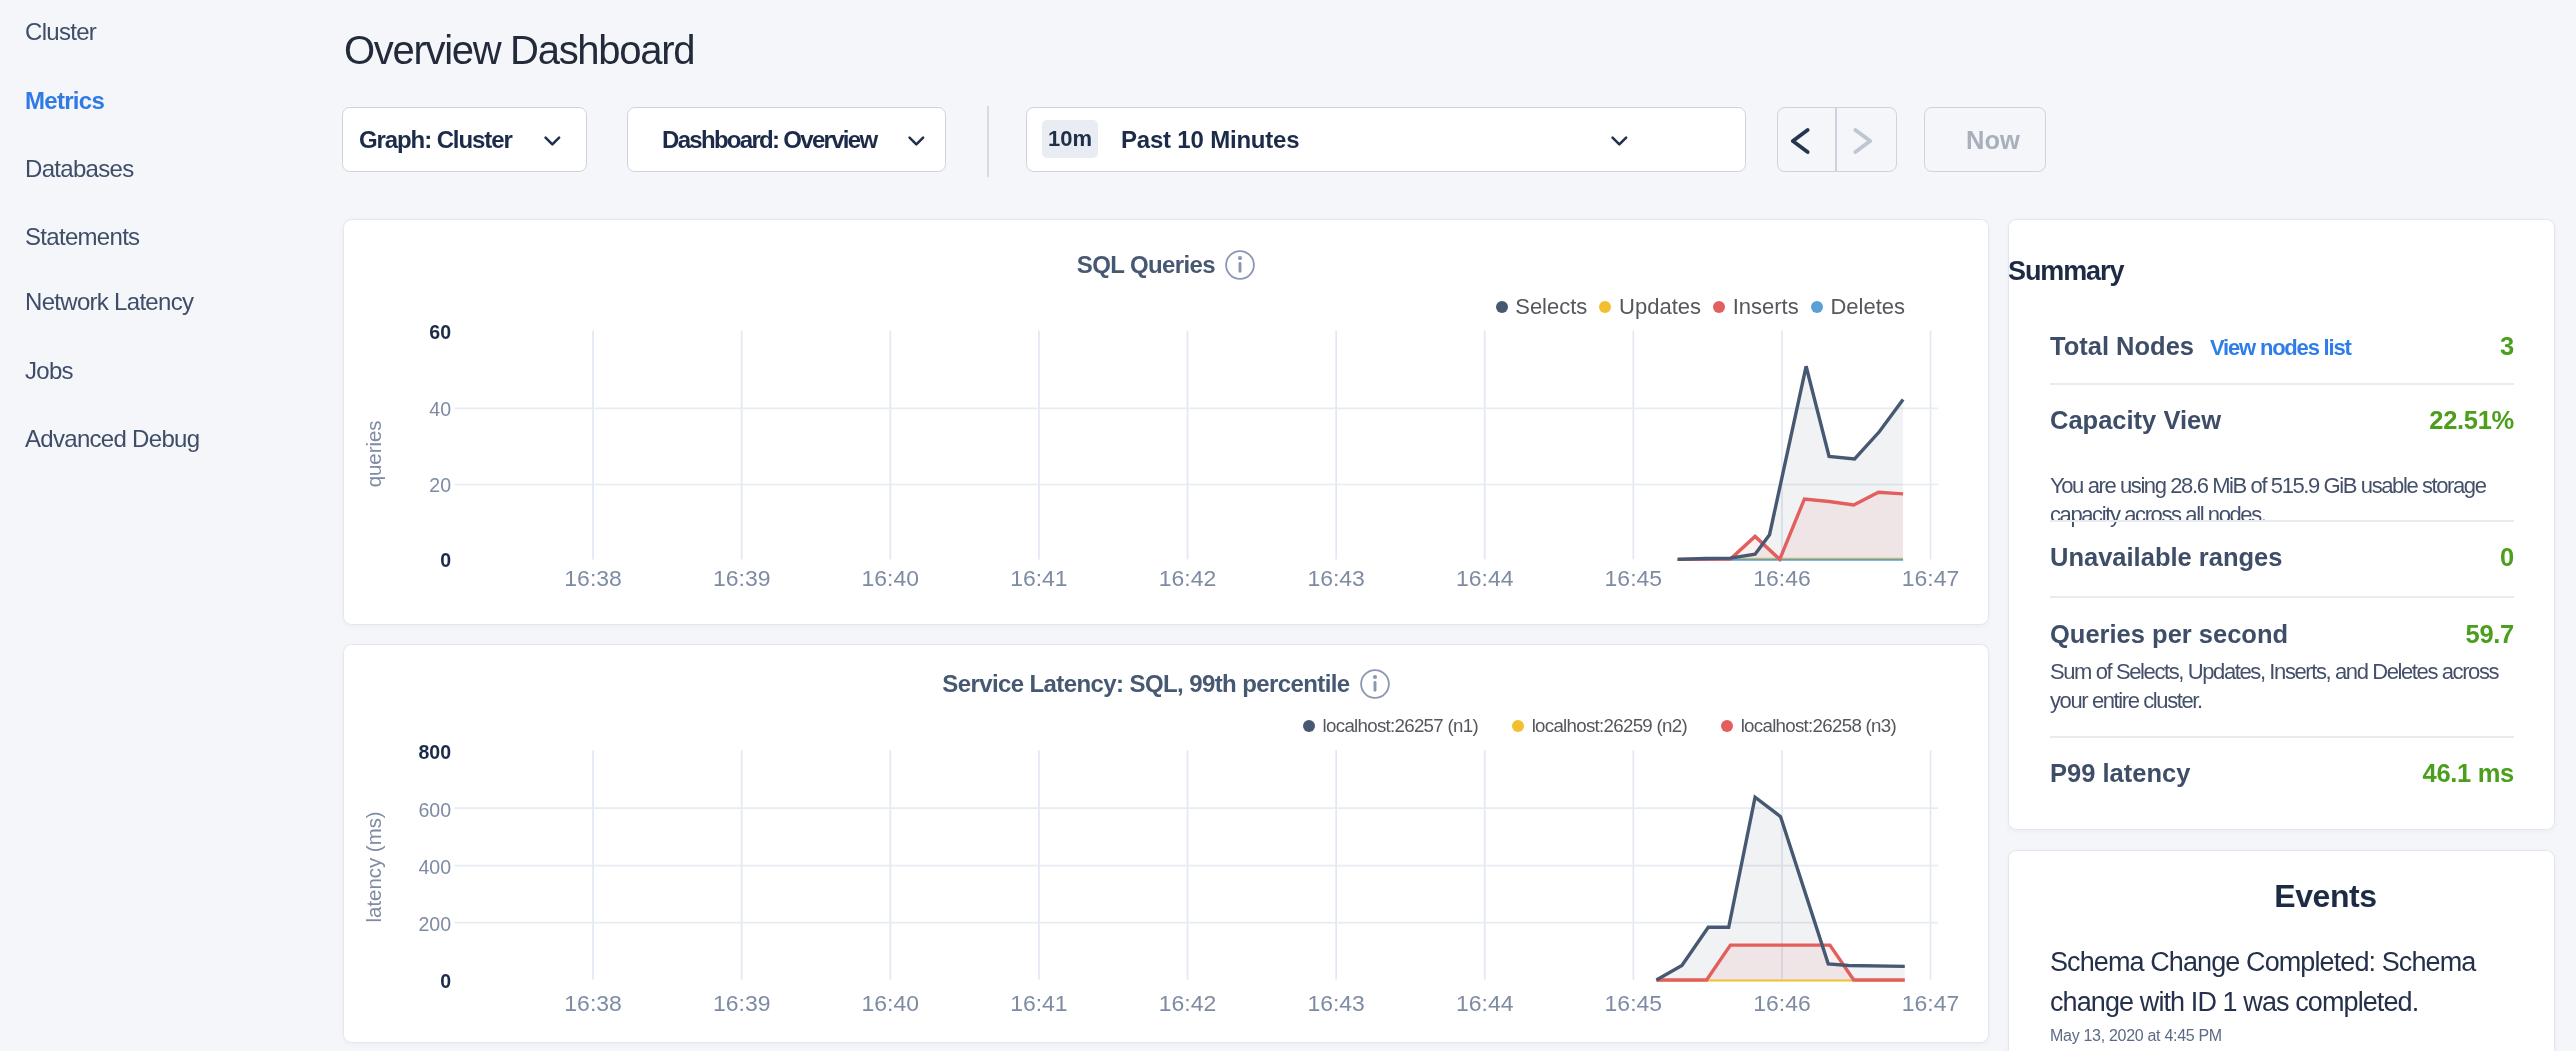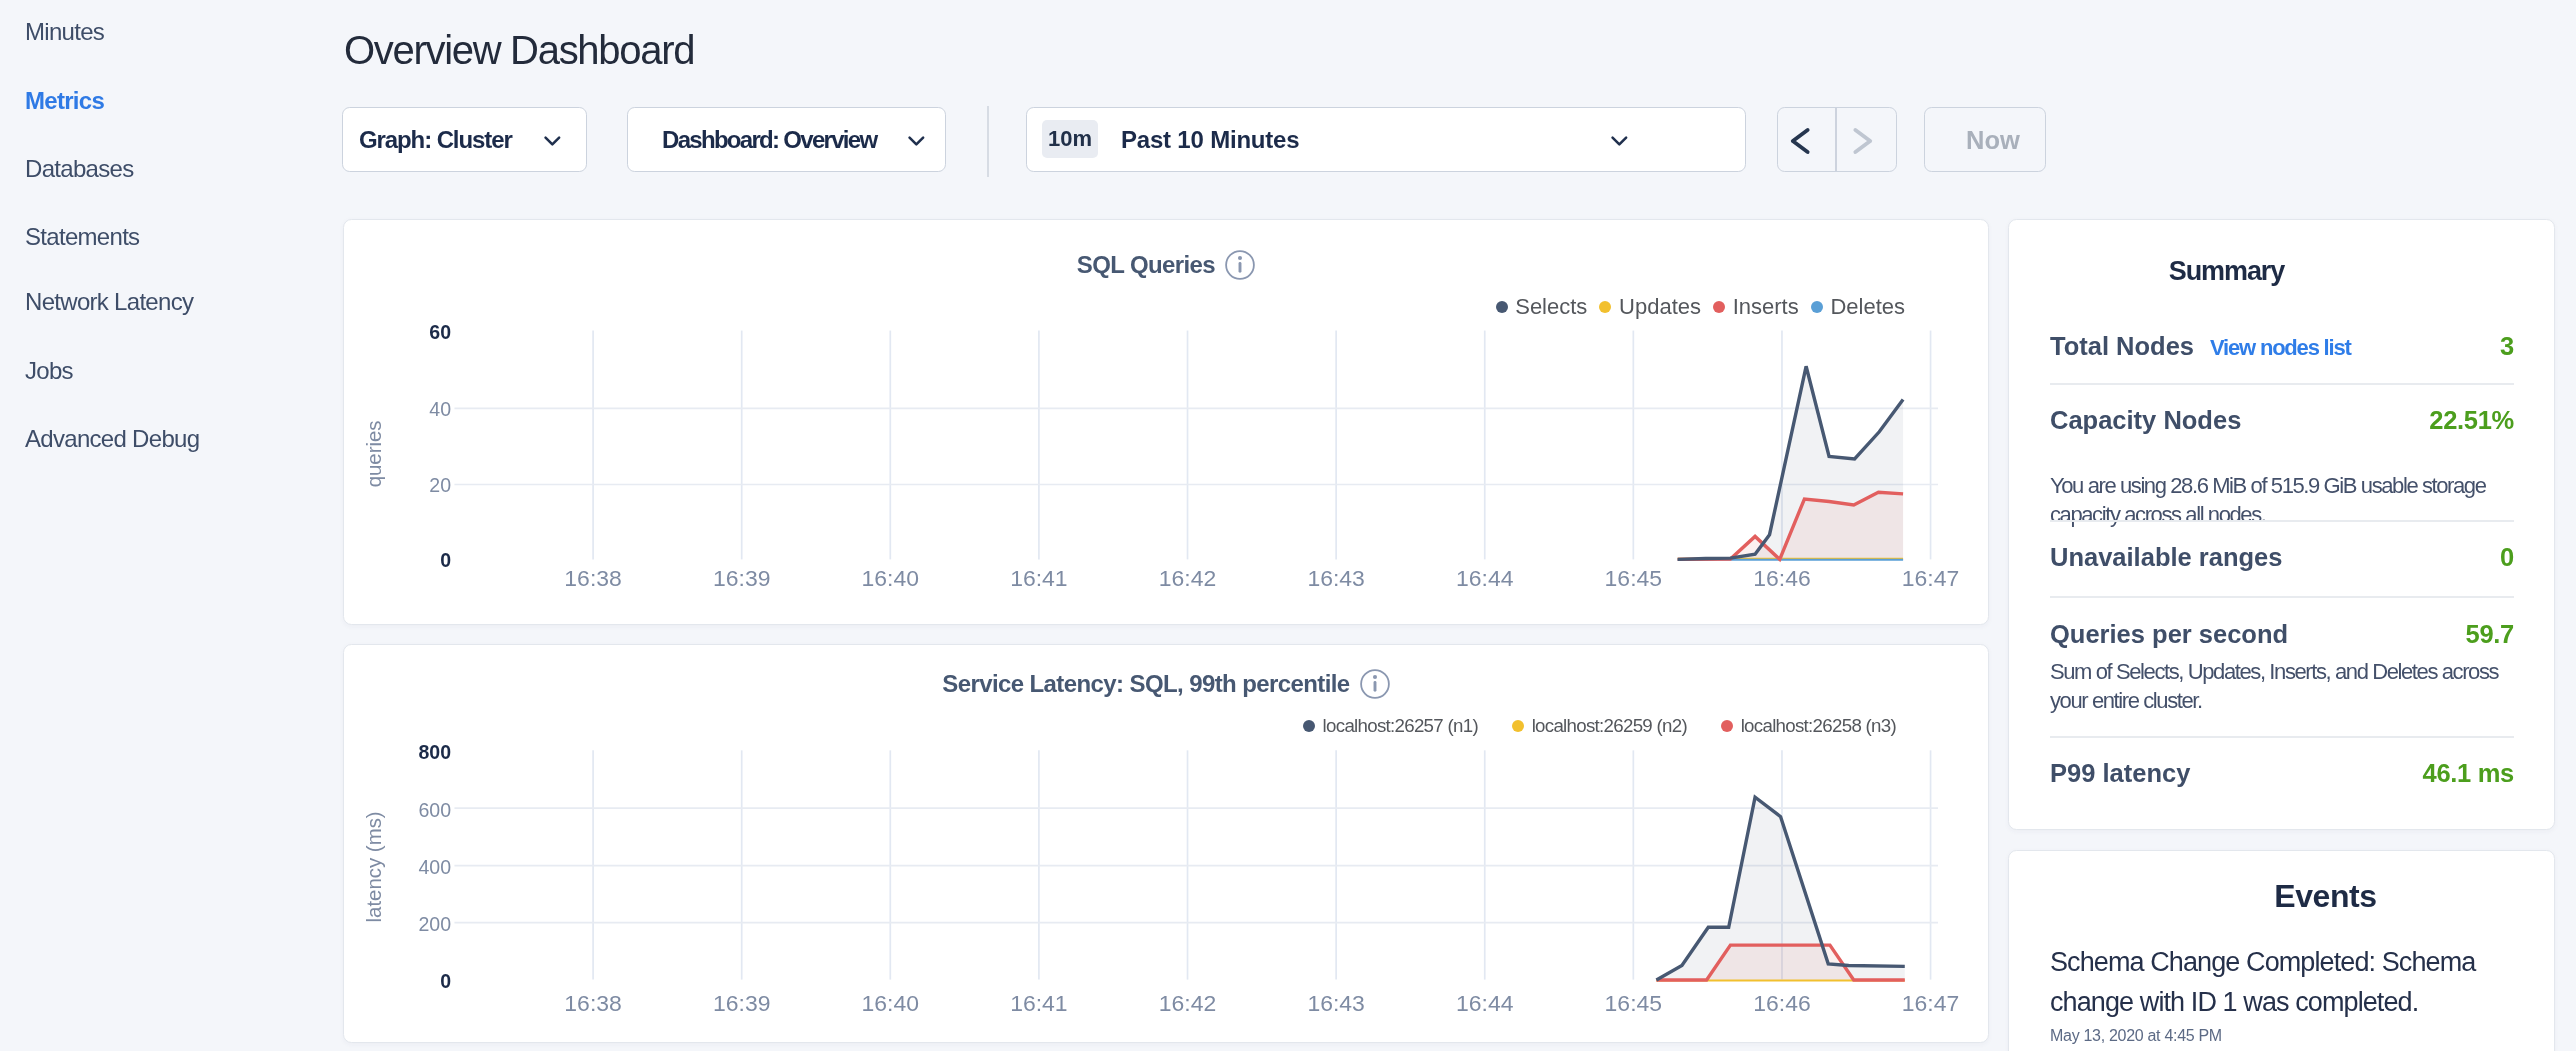--- a/index.html
+++ b/index.html
@@ -19,21 +19,21 @@
   .sdiv { position:absolute; left:2050px; width:464px; height:1.7px; background:#e8ebef; }
   .sdesc { font-size:22px; color:#44506a; line-height:29px; letter-spacing:-1.4px; }
   .ctitle { position:absolute; left:343px; width:1646px; display:flex; justify-content:center; align-items:center; gap:10.2px; font-size:24px; font-weight:bold; color:#475872; line-height:24px; letter-spacing:-0.6px; }
   .legend { position:absolute; display:flex; font-size:22px; color:#54575c; align-items:center; line-height:22px; }
   .legend .it { display:flex; align-items:center; gap:7.7px; }
   .dot { width:12px; height:12px; border-radius:50%; flex:none; }
 </style>
 </head>
 <body>
 
-  <div class="navitem" style="top:17px;">Minutes</div>
+  <div class="navitem" style="top:17px;">Cluster</div>
   <div class="navitem active" style="top:86px;">Metrics</div>
   <div class="navitem" style="top:154px;">Databases</div>
   <div class="navitem" style="top:222px;">Statements</div>
   <div class="navitem" style="top:287px;">Network Latency</div>
   <div class="navitem" style="top:356px;">Jobs</div>
   <div class="navitem" style="top:424px;">Advanced Debug</div>
 
   <h1 class="title">Overview Dashboard</h1>
 
   <div class="ctl" style="left:342px; width:245px;"></div>
@@ -187,30 +187,30 @@
       <rect x="15.8" y="14" width="3.4" height="12.5" rx="1.7" fill="#8a97b0"></rect>
     </svg>
   </div>
   <div class="legend" style="top:717px; right:680px; gap:34px; font-size:18.7px; letter-spacing:-0.7px; line-height:18.7px;">
     <span class="it"><span class="dot" style="background:#475872;"></span>localhost:26257 (n1)</span>
     <span class="it"><span class="dot" style="background:#f2c02e;"></span>localhost:26259 (n2)</span>
     <span class="it"><span class="dot" style="background:#e25f5e;"></span>localhost:26258 (n3)</span>
   </div>
 
   <div class="card" style="left:2008px; top:219px; width:547px; height:611px;"></div>
-  <div class="abs" style="left:2008px; top:258px; width:437px; text-align:center; font-size:27px; font-weight:bold; color:#1e2b45; line-height:27px; letter-spacing:-1.1px;">Summary</div>
+  <div class="abs" style="left:2008px; top:258px; width:437px; text-align:left; font-size:27px; font-weight:bold; color:#1e2b45; line-height:27px; letter-spacing:-1.1px;">Summary</div>
 
   <div class="srow" style="top:333px; line-height:27px;">
     <span class="slabel">Total Nodes</span><span style="font-size:22px; font-weight:bold; color:#2f7de8; letter-spacing:-1.2px; margin-left:16px;">View nodes list</span>
     <span class="sval">3</span>
   </div>
   <div class="sdiv" style="top:383px;"></div>
 
   <div class="srow" style="top:407px; line-height:27px;">
-    <span class="slabel">Capacity Nodes</span>
+    <span class="slabel">Capacity View</span>
     <span class="sval">22.51%</span>
   </div>
   <div class="srow sdesc" style="top:443px;margin-top:28px;">You are using 28.6 MiB of 515.9 GiB usable storage<br>capacity across all nodes.</div>
   <div class="sdiv" style="top:520px;"></div>
 
   <div class="srow" style="top:544px; line-height:27px;">
     <span class="slabel">Unavailable ranges</span>
     <span class="sval">0</span>
   </div>
   <div class="sdiv" style="top:596px;"></div>

